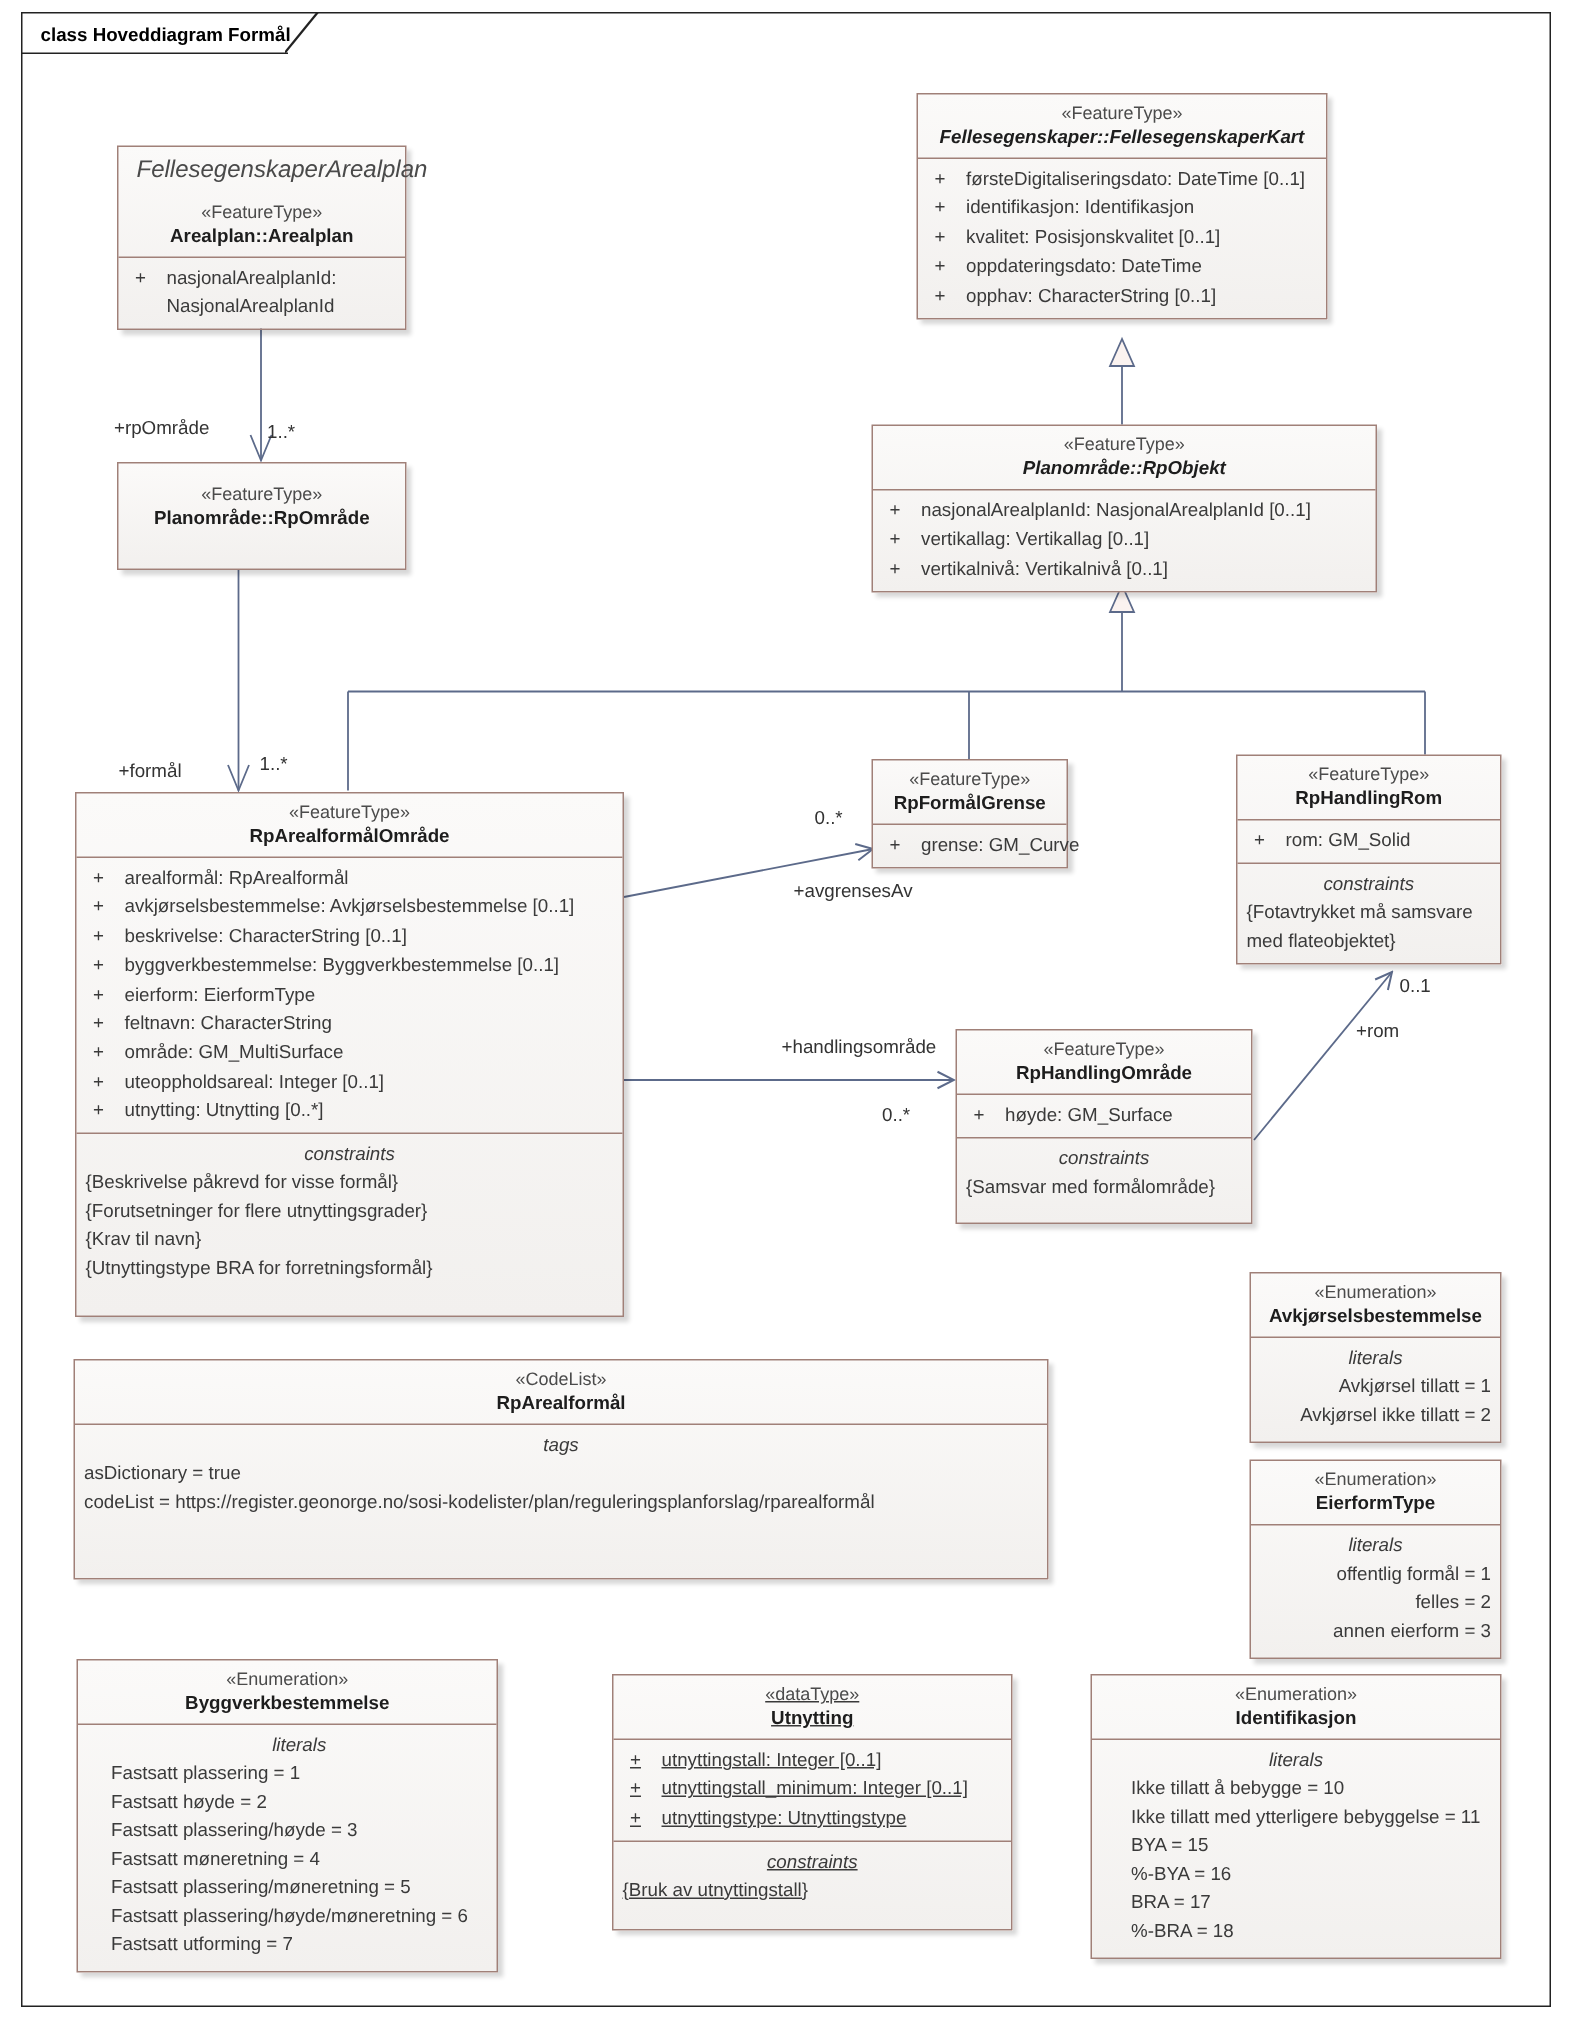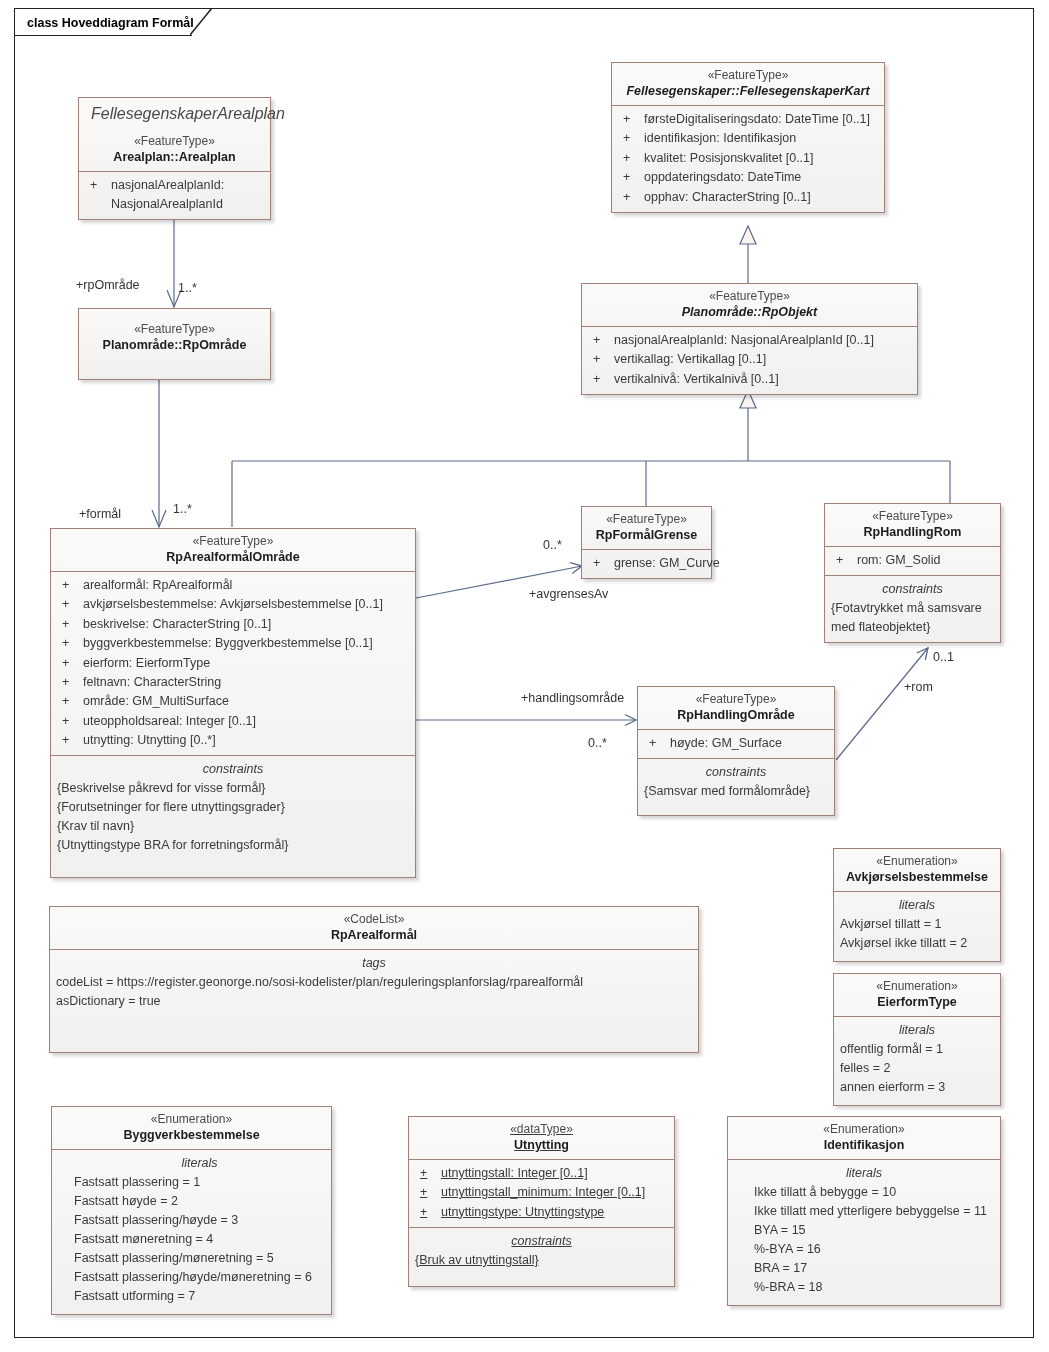--- a/index.html
+++ b/index.html
@@ -102,21 +102,21 @@
   .attr .txt { flex: 1 1 auto; }
   .attr.wrap .txt { white-space: normal; }
 
   .sect-title {
     text-align: center;
     font-style: italic;
     color: #3a3a3a;
     line-height: 1.5;
   }
   .lit { line-height: 1.52; white-space: nowrap; }
-  .lit.ctr { text-align: left; }
+  .lit.ctr { text-align: right; }
   .lit.left { text-align: left; }
   .tagline { line-height: 1.5; white-space: nowrap; }
 
   
   .conn {
     position: absolute;
     left: 0; top: 0;
     width: 1049px; height: 1352px;
     z-index: 2;
     pointer-events: none;
@@ -394,22 +394,22 @@
     </div>
   </div>
 
   <div class="uml" style="left:49px; top:906px; width:650px;">
     <div class="sect hdr">
       <div class="stereo">«CodeList»</div>
       <div class="cname">RpArealformål</div>
     </div>
     <div class="sect" style="padding-bottom:42px;">
       <div class="sect-title">tags</div>
+      <div class="tagline">asDictionary = true</div>
       <div class="tagline">codeList = https://register.geonorge.no/sosi-kodelister/plan/reguleringsplanforslag/rparealformål</div>
-      <div class="tagline">asDictionary = true</div>
     </div>
   </div>
 
   <div class="uml" style="left:51px; top:1106px; width:281px;">
     <div class="sect hdr">
       <div class="stereo">«Enumeration»</div>
       <div class="cname">Byggverkbestemmelse</div>
     </div>
     <div class="sect" style="padding:4px 6px 8px 22px;">
       <div class="sect-title">literals</div>

